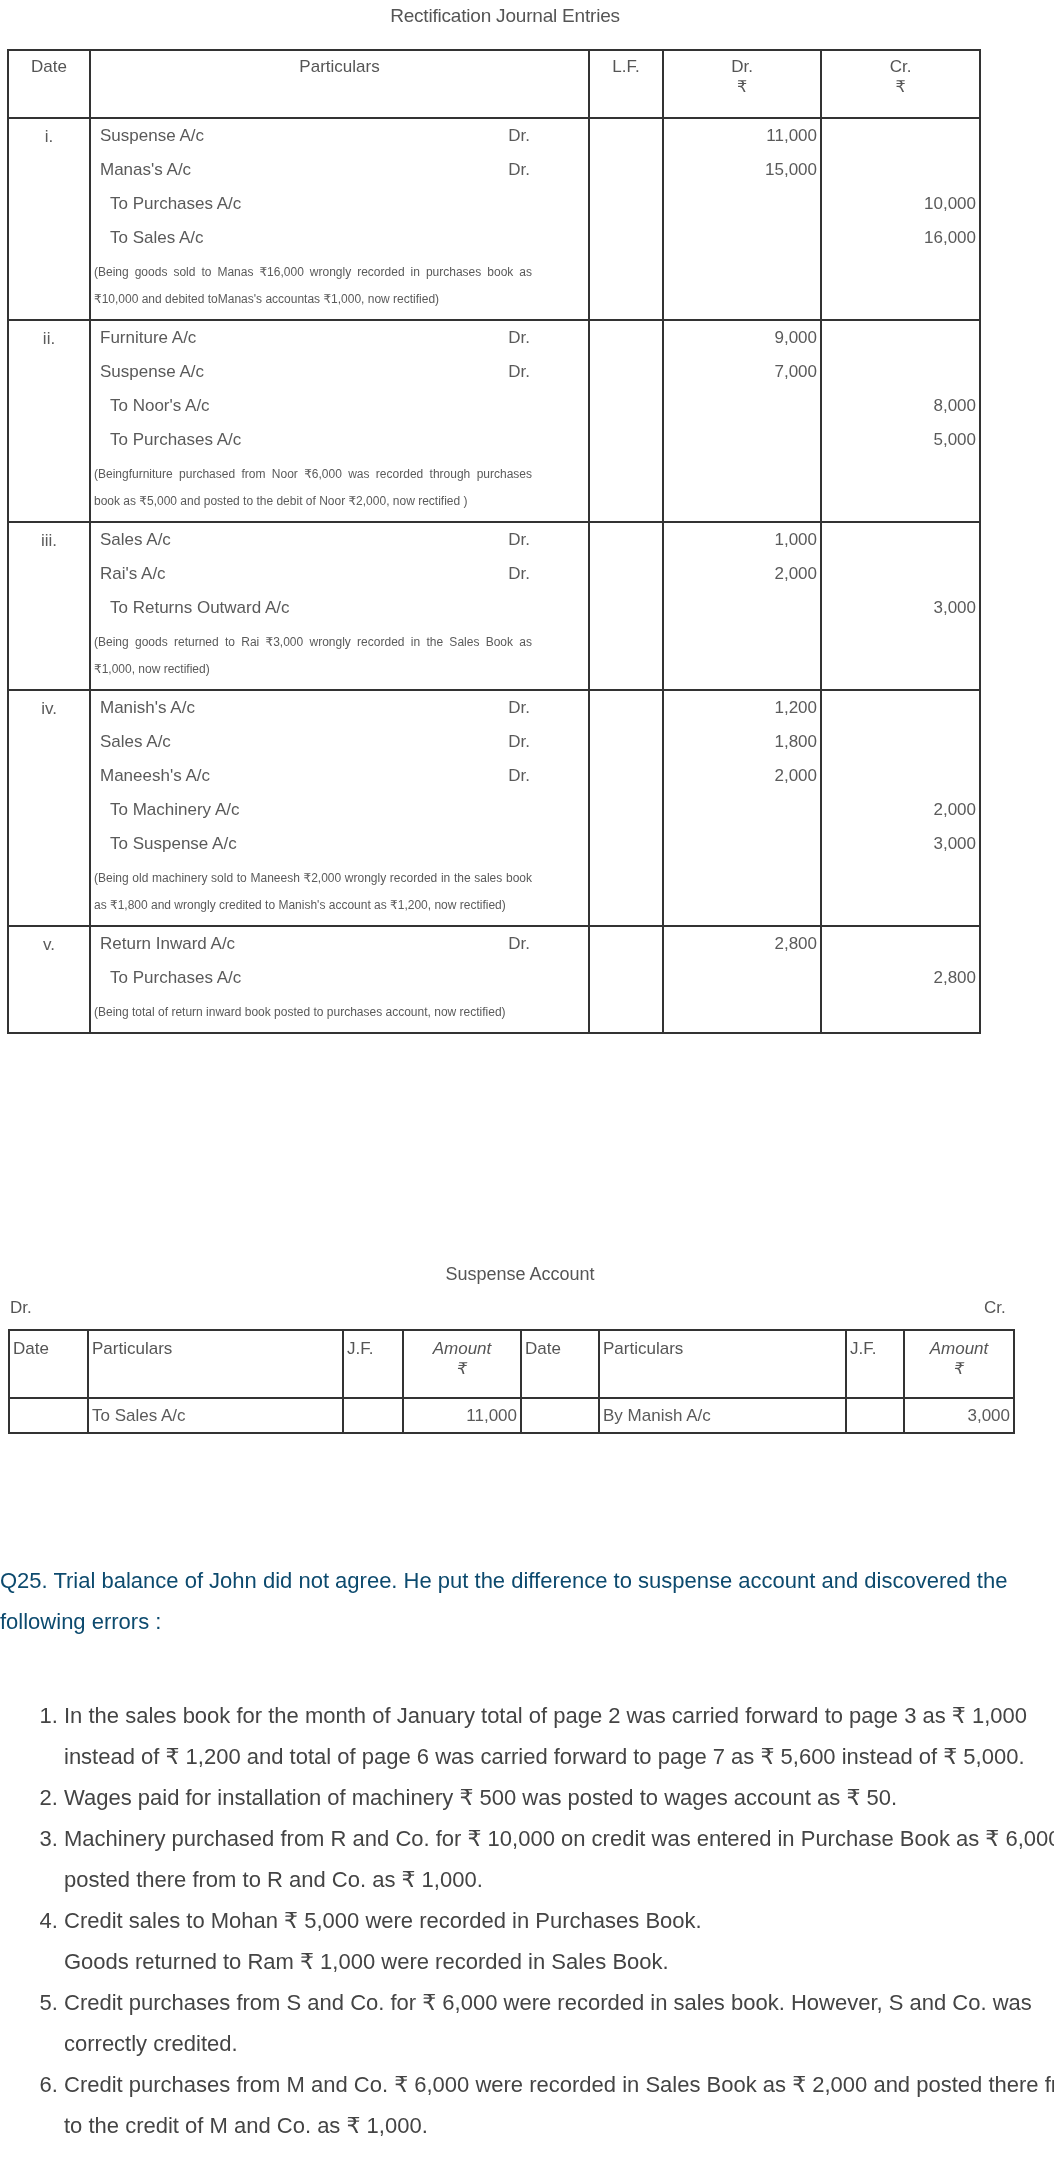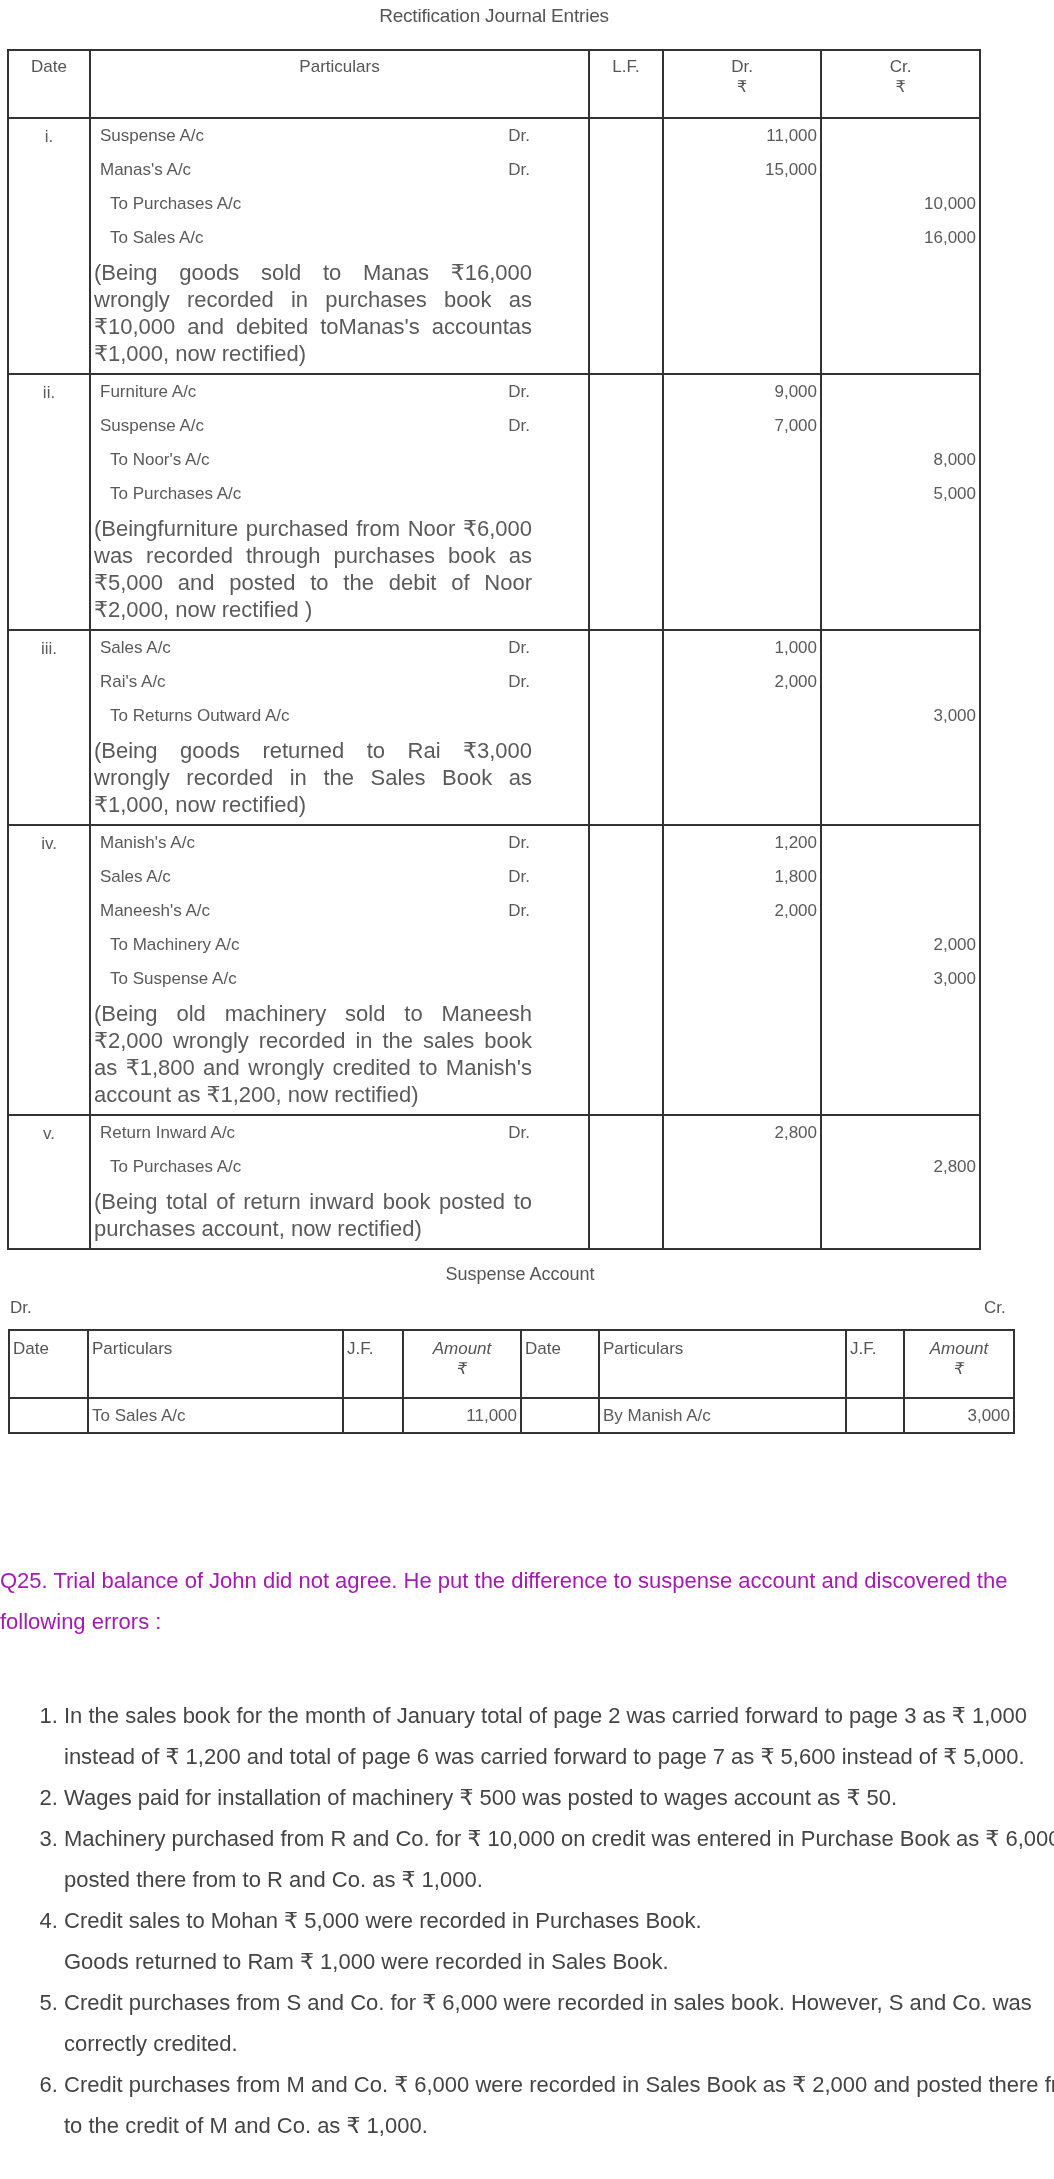--- a/index.html
+++ b/index.html
@@ -1,52 +1,52 @@
 <!DOCTYPE html>
 <html><head>
 <meta charset="utf-8">
 <style>
   html, body { margin:0; padding:0; background:#ffffff; }
   body { width:1054px; height:2179px; position:relative; overflow:hidden;
          font-family:"Liberation Sans", "DejaVu Sans", sans-serif; color:#555; }
-  .title { position:absolute; top:5px; left:1px; width:986px; text-align:center;
+  .title { position:absolute; top:5px; left:12px; width:986px; text-align:center;
            font-size:19px; color:#555; letter-spacing:-0.2px; }
 
   
   table.journal { position:absolute; left:7px; top:49px; width:972px;
                   border-collapse:collapse; table-layout:fixed;
                   font-size:17px; color:#5a5a5a; }
   table.journal td, table.journal th { border:2px solid #333; vertical-align:top; padding:0; }
   table.journal th { font-weight:normal; height:60px; padding-top:6px; color:#555; }
   .c-date { width:82px; } .c-part { width:499px; } .c-lf { width:74px; }
   .c-dr { width:158px; } .c-cr { width:159px; }
   .datecell { text-align:center; padding-top:8px !important; }
   .line { height:34px; line-height:34px; position:relative; white-space:nowrap; }
   .part .line { padding-left:9px; }
   .part .to { padding-left:19px; }
   .drmark { position:absolute; right:58px; top:0; }
-  .narr { width:438px; padding-left:3px; font-size:22px; line-height:27px;
+  .narr { width:438px; padding-left:3px; font-size:12px; line-height:27px;
           text-align:justify; margin-top:4px; margin-bottom:6px; }
   .amt { text-align:right; padding-right:3px !important; }
   .rupee-h { display:block; font-size:16px; }
 
   
   .susp-title { position:absolute; top:1264px; left:0; width:1040px; text-align:center; font-size:18px; color:#555; }
   .dr-lbl { position:absolute; top:1298px; left:10px; font-size:17px; color:#555; }
   .cr-lbl { position:absolute; top:1298px; left:984px; font-size:17px; color:#555; }
   table.susp { position:absolute; left:8px; top:1329px; width:1005px; border-collapse:collapse;
                table-layout:fixed; font-size:17px; color:#5a5a5a; }
   table.susp td, table.susp th { border:2px solid #333; padding:0 3px; height:33px; }
   table.susp th { font-weight:normal; text-align:left; vertical-align:top; height:58px; padding-top:8px; color:#555; }
   table.susp th.ctr { text-align:center;font-style:italic; }
   table.susp td.num { text-align:right; }
 
   
   .q { position:absolute; left:0; top:1560px; width:1040px; font-size:22px; line-height:41px;
-       color:#a21caf; font-weight:500; }
+       color:#0c4a6e; font-weight:500; }
   ol.errors { position:absolute; left:0; top:1695px; width:1040px; margin:0; padding:0 0 0 64px;
               font-size:22px; line-height:41px; color:#444; }
   ol.errors li { padding-left:0; }
   ol.errors li::marker { color:#444; }
 </style>
 </head>
 <body>
 
 <div class="title">Rectification Journal Entries</div>
 

